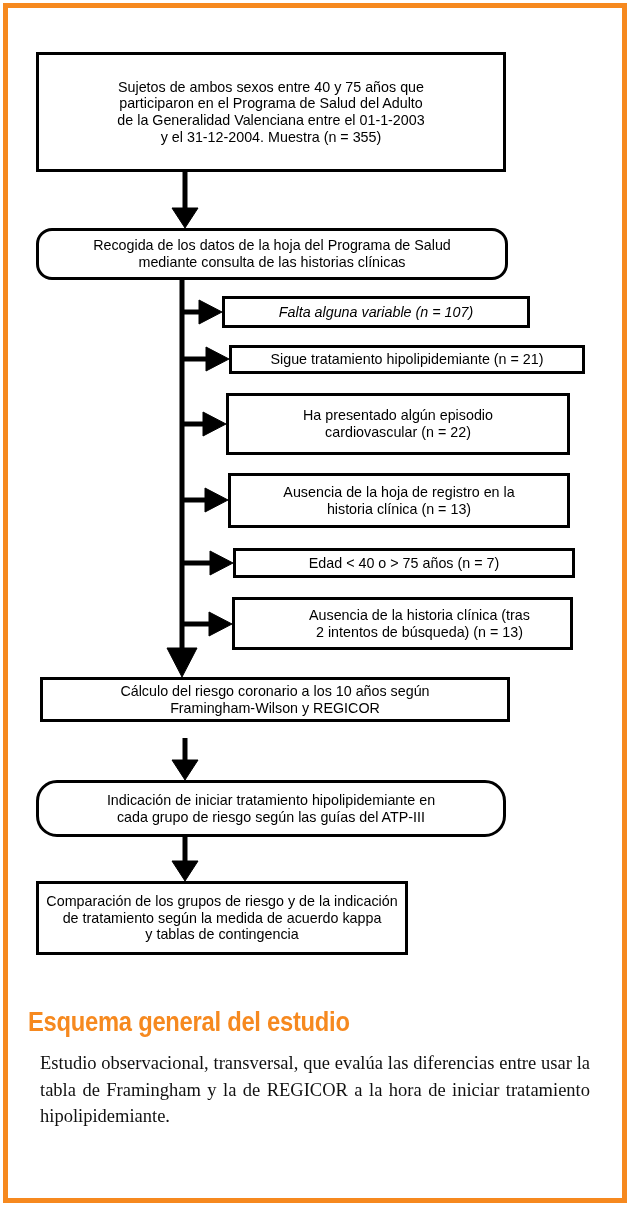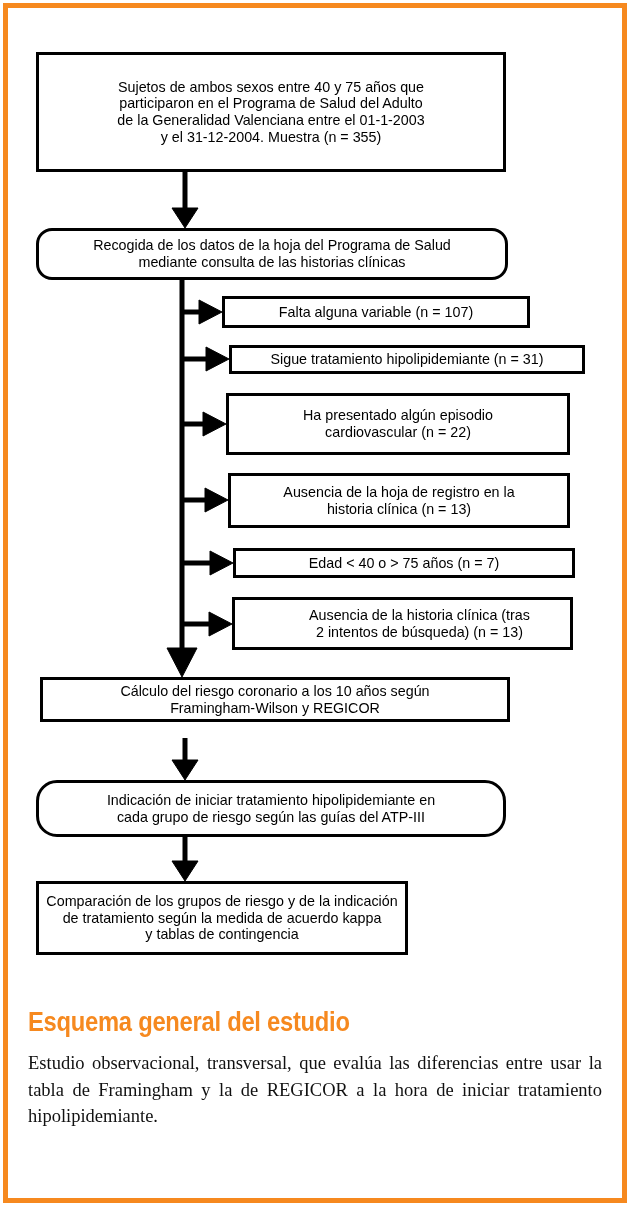--- a/index.html
+++ b/index.html
@@ -88,21 +88,21 @@
     transform-origin: left center;
     margin: 0 0 14px 0;
     line-height: 1.05;
     white-space: nowrap;
   }
   .caption-body {
     font-family: "Liberation Serif", serif;
     font-size: 18.5px;
     line-height: 1.42;
     color: #111111;
-    margin: 0;
+    margin: 12px;
     text-align: justify;
     text-justify: inter-word;
   }
 </style>
 </head>
 <body>
 
 <div id="figure-root">
 
   <div class="orange-frame"></div>
@@ -165,26 +165,26 @@
       <span class="node-text">Indicación de iniciar tratamiento hipolipidemiante en
 cada grupo de riesgo según las guías del ATP-III</span>
     </div>
 
     <div class="node main-node" style="left:36px; top:881px; width:372px; height:74px;">
       <span class="node-text">Comparación de los grupos de riesgo y de la indicación
 de tratamiento según la medida de acuerdo kappa
 y tablas de contingencia</span>
     </div>
 
-    <div class="node side-node" style="left:222px; top:296px; width:308px; height:32px;">
+    <div class="node side-node" style="left:222px; top:296px; width:308px; height:32px;font-style:italic;">
       <span class="node-text">Falta alguna variable (n = 107)</span>
     </div>
 
     <div class="node side-node" style="left:229px; top:345px; width:356px; height:29px;">
-      <span class="node-text">Sigue tratamiento hipolipidemiante (n = 31)</span>
+      <span class="node-text">Sigue tratamiento hipolipidemiante (n = 21)</span>
     </div>
 
     <div class="node side-node" style="left:226px; top:393px; width:344px; height:62px;">
       <span class="node-text">Ha presentado algún episodio
 cardiovascular (n = 22)</span>
     </div>
 
     <div class="node side-node" style="left:228px; top:473px; width:342px; height:55px;">
       <span class="node-text">Ausencia de la hoja de registro en la
 historia clínica (n = 13)</span>

